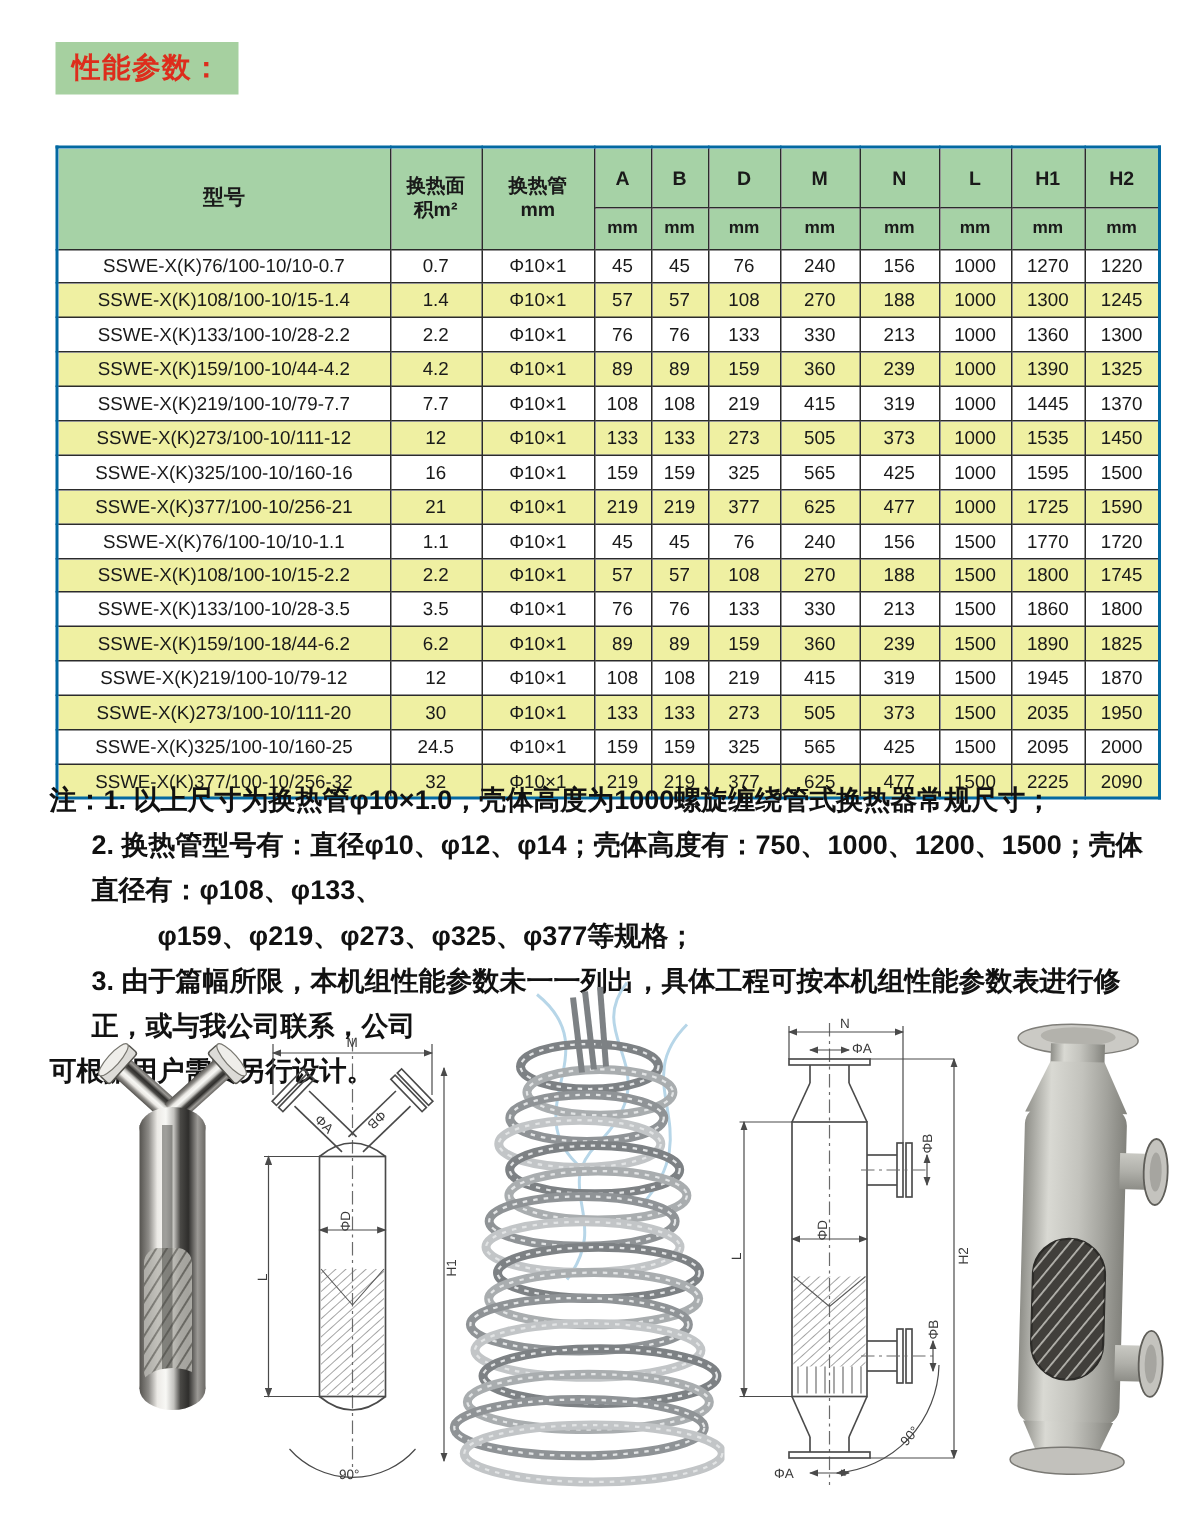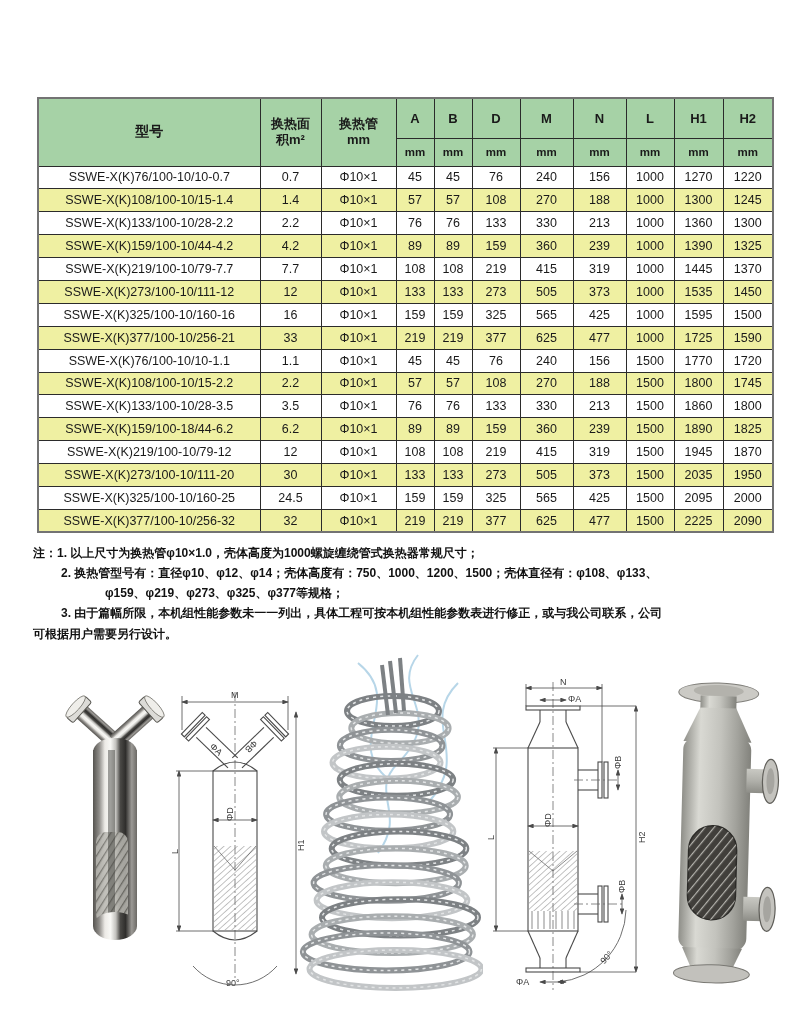--- a/index.html
+++ b/index.html
@@ -16,40 +16,40 @@
     position:absolute; left:37px; top:28px;
     background:#a6d0a0; color:#dd2d1c;
     font-size:19px; font-weight:bold; letter-spacing:1px;
     padding:4px 11px 5px 11px; display:inline-block;
   }
 
   
   .spec-table {
     position:absolute; left:37px; top:97px; width:735px;
     border-collapse:collapse; table-layout:fixed;
-    border:2px solid #737373;
+    border:2px solid #0369a1;
   }
   .spec-table th, .spec-table td {
     border:1.5px solid #2b2b2b; text-align:center; vertical-align:middle;
     padding:0; overflow:hidden; white-space:nowrap;
   }
   .spec-table thead th { background:#a6d2a6; font-weight:bold; }
   .head-main { height:40px; font-size:14px; }
   .head-sub th { height:28px; font-size:11.5px; }
   .dim-th { font-size:13px; }
   .unit-th { font-weight:bold; font-size:11.5px; }
   .two-line { line-height:1.25; font-size:13px; }
   .spec-table tbody td { height:22.9px; font-size:12.5px; background:#ffffff; }
   .spec-table tbody tr.alt td { background:#eff0a2; }
   .model-cell { font-size:12px; letter-spacing:0; }
 
   
   .notes {
-    position:absolute; left:33px; top:543px; width:740px;
-    font-size:12px; font-weight:bold; line-height:1.68; color:#111;
+    position:absolute; left:33px; top:518px; width:740px;
+    font-size:18px; font-weight:bold; line-height:1.68; color:#111;
   }
   .note-line.indent-0 { margin-left:0; }
   .note-line.indent-1 { margin-left:28px; }
   .note-line.indent-2 { margin-left:72px; }
 
   
   .figure { position:absolute; }
   .fig-photo-x     { left:50px;  top:680px; }
   .fig-drawing-x   { left:168px; top:678px; }
   .fig-photo-coil  { left:298px; top:653px; }
@@ -60,20 +60,21 @@
   .lnthin { stroke:#5a5a5a; stroke-width:0.7; fill:none; }
   .cl { stroke:#6a6a6a; stroke-width:0.8; fill:none; stroke-dasharray:9 3 2 3; }
   .dim { stroke:#4a4a4a; stroke-width:0.8; fill:none; }
   .dtxt { font-size:9px; fill:#3a3a3a; font-family:"Liberation Sans",sans-serif; }
 </style>
 </head>
 <body>
 
 <div class="page">
 
+  <div class="title-bar">性能参数：</div>
 
   <table class="spec-table">
     <colgroup>
       <col style="width:222px">
         <col style="width:61px">
         <col style="width:75px">
       <col style="width:38px">
         <col style="width:38px">
         <col style="width:48px">
       <col style="width:53px">
@@ -200,21 +201,21 @@
           <td>159</td>
           <td>325</td>
           <td>565</td>
           <td>425</td>
           <td>1000</td>
           <td>1595</td>
           <td>1500</td>
         </tr>
         <tr class="alt">
           <td class="model-cell">SSWE-X(K)377/100-10/256-21</td>
-          <td>33</td>
+          <td>21</td>
           <td>Φ10×1</td>
           <td>219</td>
           <td>219</td>
           <td>377</td>
           <td>625</td>
           <td>477</td>
           <td>1000</td>
           <td>1725</td>
           <td>1590</td>
         </tr>

